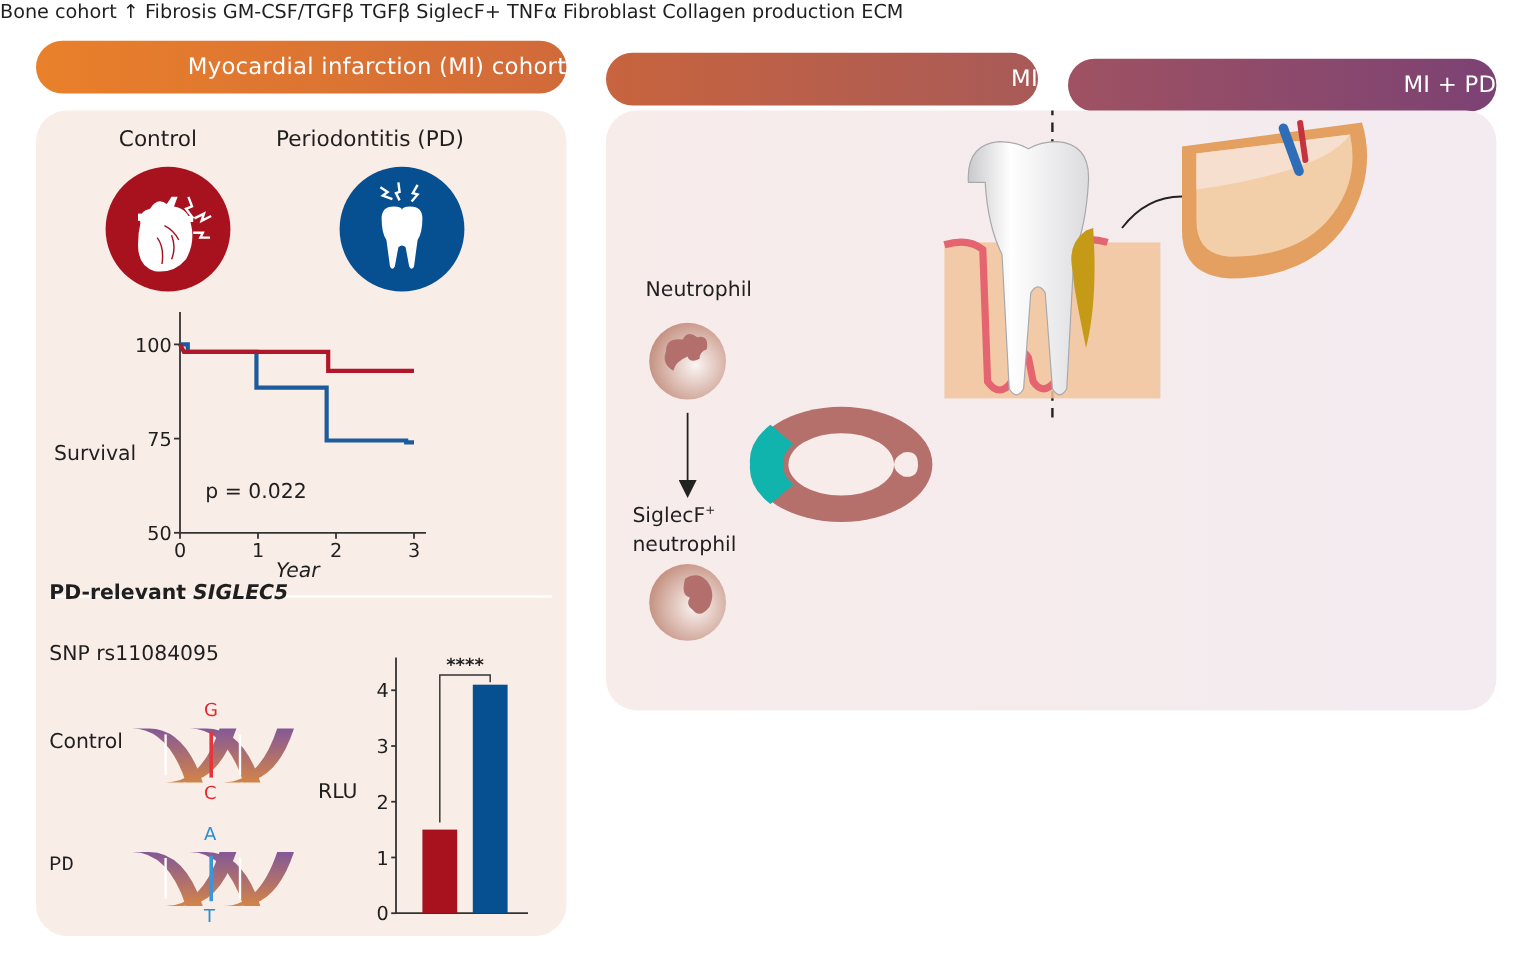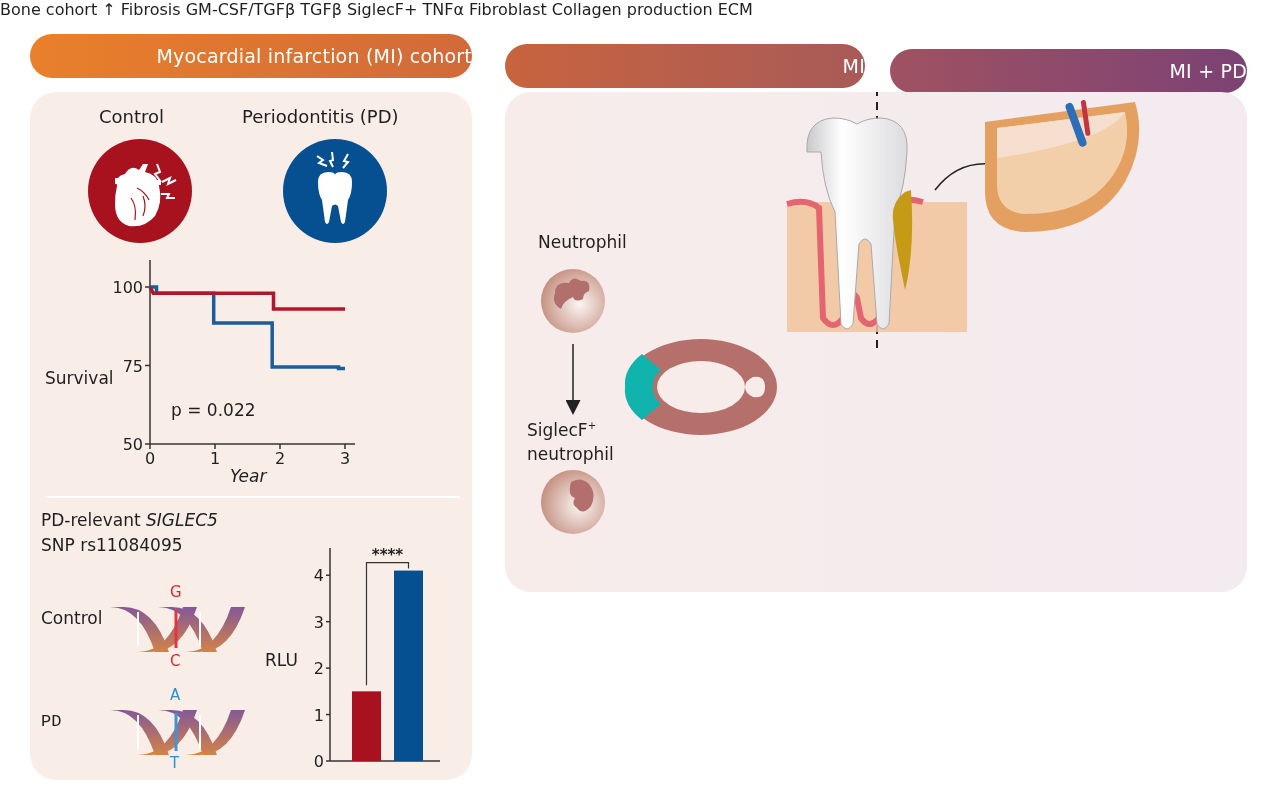--- a/index.html
+++ b/index.html
@@ -30,21 +30,21 @@
     <span>MI</span>
   </div>
 <div class="pill" id="pill-mipd">
     <span>MI + PD</span>
   </div>
 
 
 <div class="panel" id="panel-left"></div>
 
 <div class="lbl" style="left:99px;top:106px;font-size:18px;">Control</div>
-<div class="lbl" style="left:242px;top:106px;font-size:18px;text-align:center;">Periodontitis (PD)</div>
+<div class="lbl" style="left:230px;top:106px;font-size:18px;text-align:center;">Periodontitis (PD)</div>
 
 
 <svg class="abs" style="left:87px;top:138px" width="106" height="106">
   <circle cx="53" cy="53" r="52" fill="#a8121f"></circle>
   <g fill="#fff">
     <path d="M30 48 q-2-10 8-12 q6-10 14-4 l4-6 h5 l-3 8 q12 2 14 14 q4 16-4 30 q-10 12-26 10 q-14-4-14-22 q0-10 2-18z"></path>
     <rect x="28" y="40" width="10" height="6"></rect>
     <rect x="62" y="42" width="12" height="5"></rect>
   </g>
   <g stroke="#a8121f" stroke-width="1.2" fill="none">
@@ -91,21 +91,21 @@
     <path d="M120.0 37.0 L126.5 37.0 L126.5 43.3 L183.7 43.3 L183.7 73.1 L242.2 73.1 L242.2 117.1 L308.5 117.1 L308.5 118.6 L315.0 118.6" fill="none" stroke="#1c5c9c" stroke-width="3.5"></path>
     <path d="M120.0 37.0 L123.3 43.3 L243.5 43.3 L243.5 59.0 L315.0 59.0" fill="none" stroke="#b0172a" stroke-width="3.5"></path>
   </svg>
 <div class="lbl" style="left:45px;top:368px;">Survival</div>
 <div class="lbl" style="left:171px;top:400px;">p = 0.022</div>
 <div class="lbl" style="left:230px;top:466px;font-style:italic;">Year</div>
 
 <div class="divider"></div>
 
 
-<div class="lbl" style="left:41px;top:510px;"><span>PD-relevant </span><i>SIGLEC5</i></div>
+<div class="lbl" style="left:41px;top:484px;font-weight:bold;"><span>PD-relevant </span><i>SIGLEC5</i></div>
 <div class="lbl" style="left:41px;top:535px;text-align:right;">SNP rs11084095</div>
 
 <div class="lbl" style="left:41px;top:608px;">Control</div>
 <div class="lbl" style="left:41px;top:712px;font-family:Liberation Mono, monospace;">PD</div>
 
 <svg class="abs" style="left:108px;top:582px" width="150" height="200">
   <defs>
     <linearGradient id="helixg" x1="0" y1="0" x2="0" y2="1">
       <stop offset="0" stop-color="#7a4c91"></stop>
         <stop offset="1" stop-color="#d07b3b"></stop>

